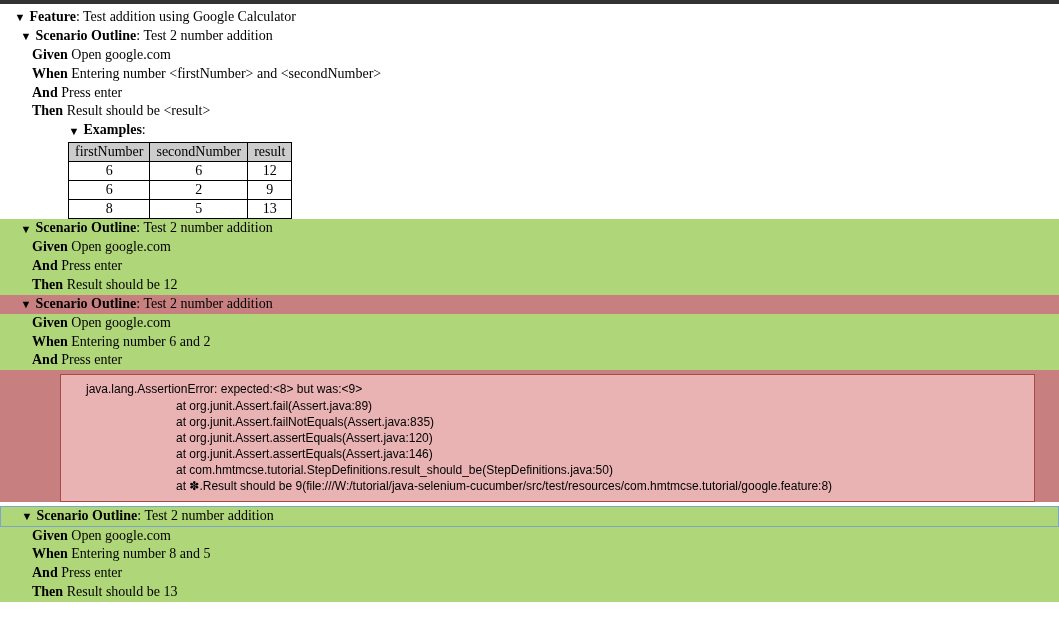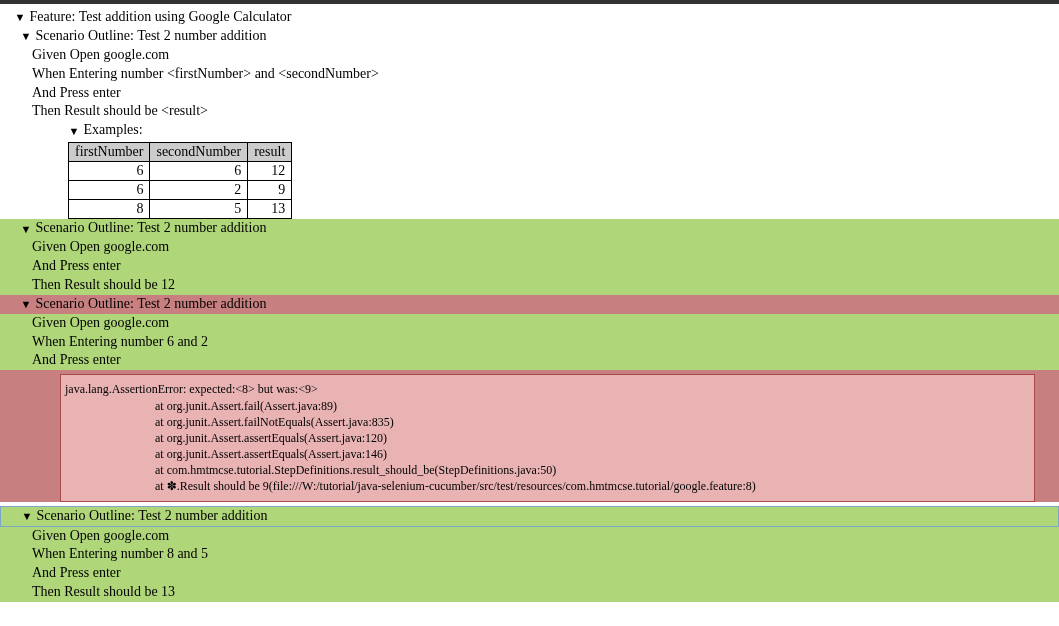--- a/index.html
+++ b/index.html
@@ -19,37 +19,37 @@
     padding: 4px 0 0 0;
   }
   .triangle {
     display: inline-block;
     width: 12px;
     font-size: 11px;
     text-align: center;
     vertical-align: middle;
     user-select: none;
   }
-  .kw { font-weight: normal; }
+  .kw { font-weight: bold; }
   .line { line-height: 1.35; padding: 0 0; }
   .lvl0 { padding-left: 14px; }
   .lvl1 { padding-left: 20px; }
   .lvl2 { padding-left: 32px; }
   .lvl3 { padding-left: 68px; }
 
   .examples-block { padding-left: 68px; margin-top: 2px; }
   table.examples {
     border-collapse: collapse;
     font-family: "Times New Roman", serif;
     font-size: 14px;
   }
   table.examples th, table.examples td {
     border: 1px solid #000;
     padding: 1px 6px;
-    text-align: right;
+    text-align: center;
     font-weight: normal;
   }
   table.examples th {
     background: #ccc;
   }
 
   .scenario-pass {
     background: #b0d67a;
   }
   .scenario-fail-hdr {
@@ -61,22 +61,22 @@
   .last-scenario-hdr {
     background: #b0d67a;
     border: 1px solid #7aa7c7;
   }
   .step-line { line-height: 1.35; }
 
   .errorbox {
     margin: 4px 24px 4px 60px;
     border: 1px solid #a84a4a;
     background: #e9b3b4;
-    padding: 6px 4px;
-    font-family: Liberation Serif, serif;
+    padding: 6px 25px;
+    font-family: Liberation Sans, sans-serif;
     font-size: 12px;
     line-height: 1.35;
     white-space: pre;
     overflow: hidden;
   }
   .indent-at { padding-left: 90px; display: block; }
 </style>
 </head>
 <body>
 

